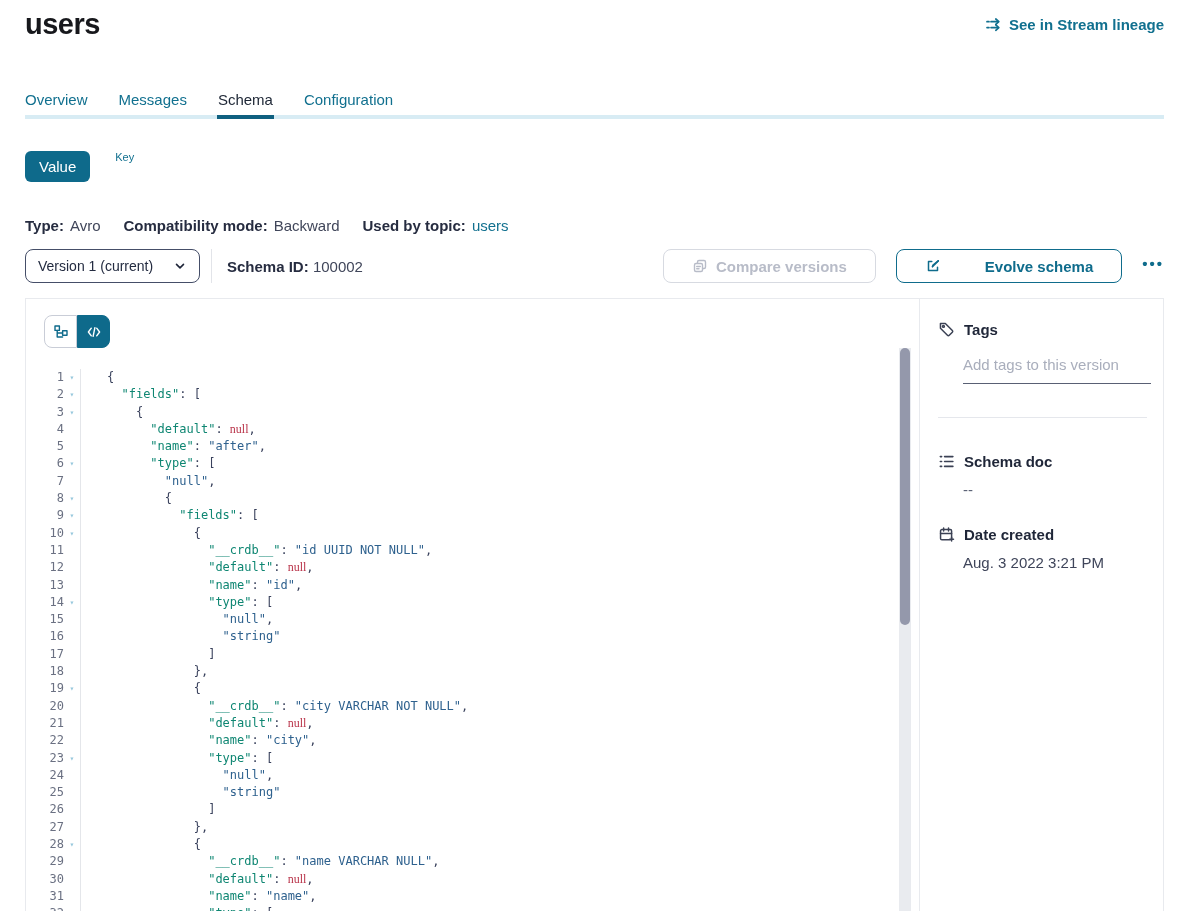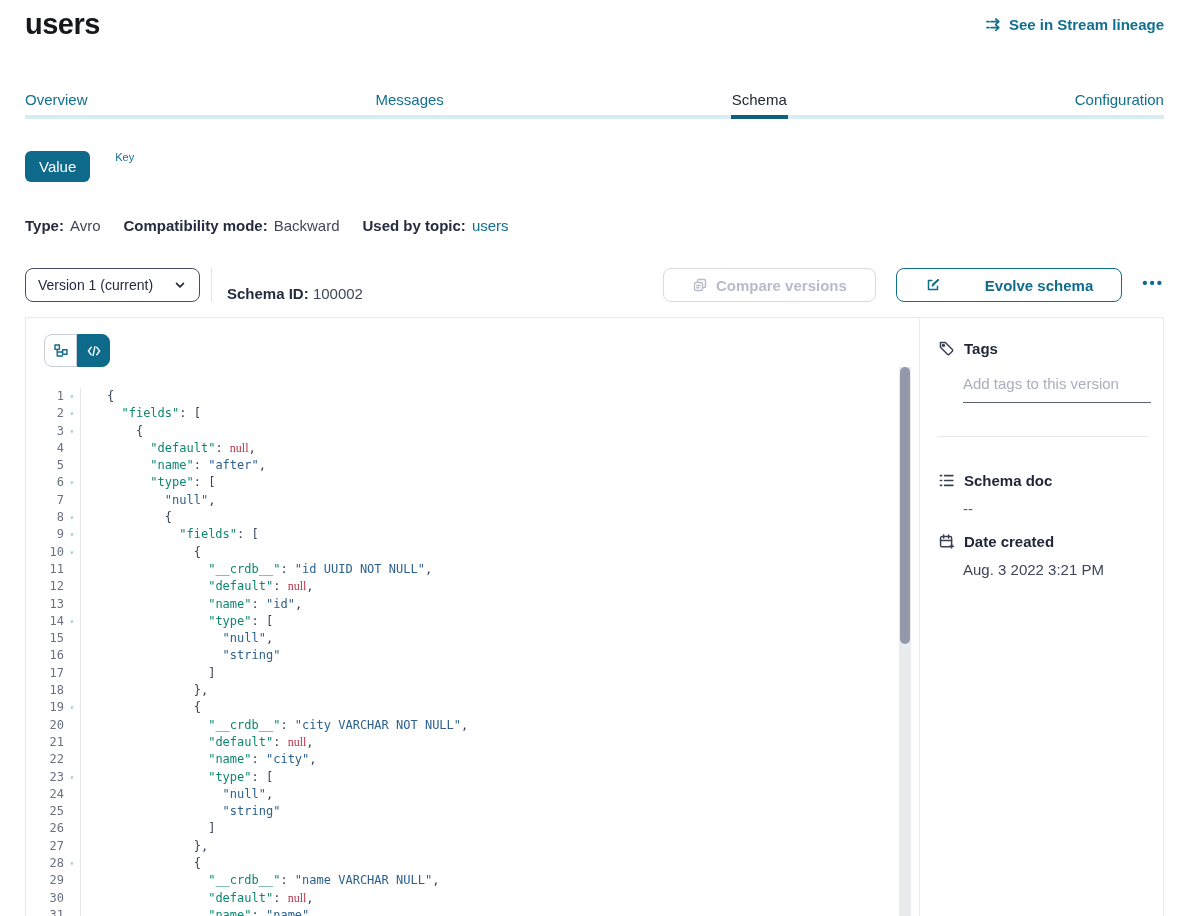--- a/index.html
+++ b/index.html
@@ -7,42 +7,42 @@
     font-family:"Liberation Sans", sans-serif; color:#1c2130; }
   .page { padding:0 25px; position:relative; }
 
   
   .hdr { display:flex; justify-content:space-between; align-items:flex-start; }
   .title { font-size:29px; font-weight:700; letter-spacing:-0.5px; margin-top:8px; color:#17181c; }
   .lineage { margin-top:16px; display:flex; align-items:center; gap:7px;
     color:#11708f; font-size:15px; font-weight:700; cursor:pointer; }
 
   
-  .tabs { display:flex; gap:31px; margin-top:50px; font-size:15px; font-weight:500;justify-content:space-between; }
+  .tabs { display:flex; gap:31px; margin-top:50px; font-size:15px; font-weight:500; }
   .tab { padding-bottom:7px; position:relative; color:#11708f; cursor:pointer; }
   .tab.active { color:#1c2534; }
   .tab.active::after { content:""; position:absolute; left:-1px; right:-1px; bottom:-4px;
     height:4px; background:#0f6080; }
   .tabstrip { height:4px; background:#d8ecf4; }
 
   
   .seg-row { margin-top:32px; display:flex; align-items:flex-start; }
   .value-btn { background:#0e6a8b; color:#fff; border:none; border-radius:6px;
     padding:7px 14px; font-size:15px; font-family:inherit; cursor:pointer; }
   .key-link { margin-left:25px; color:#11708f; font-size:11px; cursor:pointer; }
 
   
   .meta { margin-top:35px; display:flex; align-items:center; font-size:15px; color:#40465a; }
   .meta b { color:#262c40; font-weight:700; }
   .meta .grp { margin-right:23px; }
   .meta .lbl { margin-right:6px; }
   .link { color:#11708f; cursor:pointer; }
 
   
-  .vbar { margin-top:34px; display:flex; align-items:flex-end; }
+  .vbar { margin-top:15px; display:flex; align-items:center; }
   .select { width:175px; height:34px; border:1px solid #454e68; border-radius:8px;
     display:flex; align-items:center; justify-content:space-between; padding:0 12px;
     font-size:14px; color:#232b40; cursor:pointer; background:#fff; }
   .vdiv { width:1px; height:34px; background:#e2e4e9; margin:0 15px 0 11px; }
   .schemaid { font-size:15px; color:#40465a; }
   .schemaid b { color:#262c40; }
   .vbar-right { margin-left:auto; display:flex; align-items:center; gap:20px; }
   .btn { height:34px; border-radius:8px; padding:0 28px; font-size:15px; font-weight:700;
     display:flex; align-items:center; gap:8px; background:#fff; font-family:inherit; cursor:pointer; }
   .btn.disabled { border:1px solid #d7dae1; color:#b8bcc8; cursor:default; }
@@ -79,21 +79,21 @@
   .sidebar { width:243px; padding:22px 16px 0 18px; }
   .sec-head { display:flex; align-items:center; gap:9px; font-size:15px; font-weight:700; color:#1f2638; }
   .tag-input { display:block; margin:18px 0 0 25px; width:188px; border:none;
     border-bottom:1px solid #596074; padding:0 0 10px 0; font-size:15px;
     font-family:inherit; color:#3f455a; outline:none; background:transparent; }
   .tag-input::placeholder { color:#a9aebc; }
   .sb-divider { border:none; border-top:1px solid #e5e7ec; margin:33px 0 0 0; }
   .sec-val { margin:11px 0 0 25px; font-size:15px; color:#3f455a; }
   .sec-val.dim { color:#5c6377; }
   .mt34 { margin-top:35px; }
-  .mt28 { margin-top:16px; }
+  .mt28 { margin-top:28px; }
   svg { display:block; }
 </style>
 </head>
 <body>
 
 <div class="page">
 
   <div class="hdr">
     <div class="title">users</div>
     <div class="lineage">

